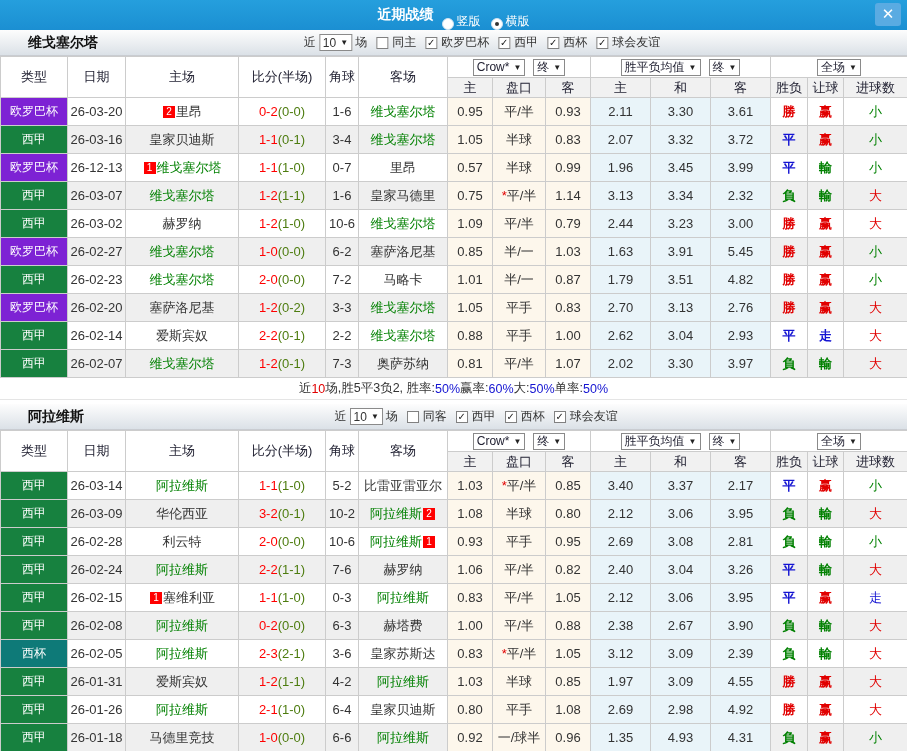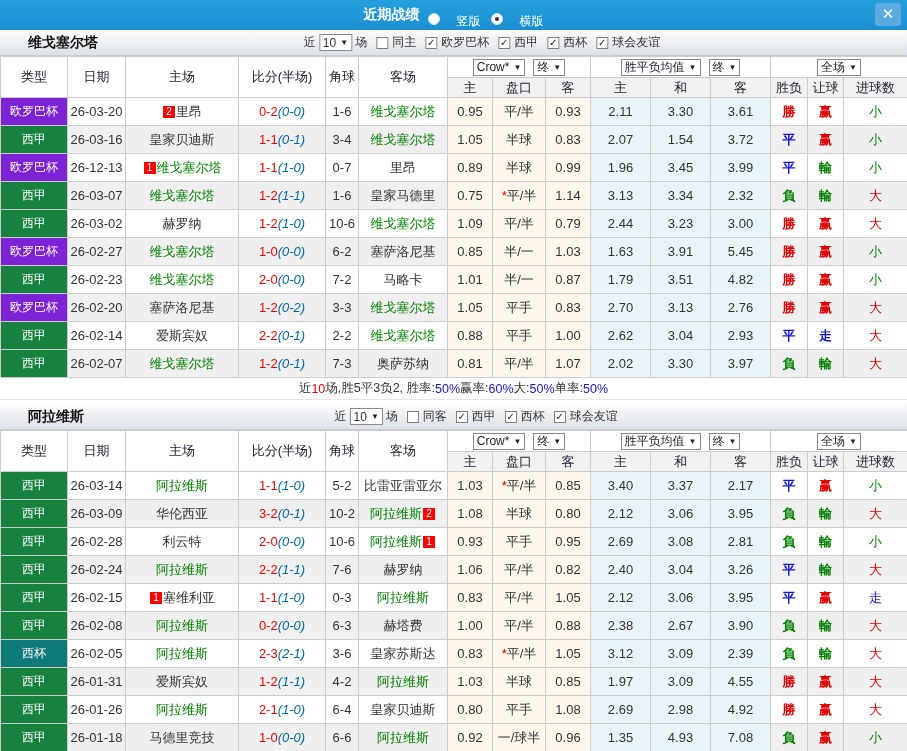--- a/index.html
+++ b/index.html
@@ -4,21 +4,21 @@
 <style>
   * { margin:0; padding:0; box-sizing:border-box; }
   html,body { width:907px; height:751px; overflow:hidden; background:#fff;
     font-family:"Liberation Sans","DejaVu Sans",sans-serif; font-size:13px; color:#333; }
 
   
   .titlebar { position:relative; height:30px; background:linear-gradient(#259fdd,#1b8fd2);
     display:flex; align-items:center; justify-content:center; color:#fff; }
   .titlebar .ttl { font-weight:bold; font-size:14px; }
   .titlebar .radios { display:flex; align-items:center; margin-left:8px; gap:10px; font-size:12px; }
-  .radio-wrap { display:flex; align-items:flex-start; gap:17px; cursor:pointer;margin-top:12px; }
+  .radio-wrap { display:flex; align-items:flex-end; gap:3px; cursor:pointer;margin-top:12px; }
   .radio { width:12px; height:12px; border-radius:50%; background:#fff; border:1px solid #cfe3f1; display:inline-block; position:relative; }
   .radio.sel::after { content:""; position:absolute; left:3px; top:3px; width:4px; height:4px; border-radius:50%; background:#333; }
   .closebtn { position:absolute; right:6px; top:3px; width:26px; height:23px; background:#5aabe2;
     border-radius:3px; color:#fff; font-weight:bold; font-size:15px; text-align:center; line-height:22px; cursor:pointer; }
 
   
   .sec-head { position:relative; height:26px; background:linear-gradient(#fdfdfd,#dbe1e7);
     border-bottom:1px solid #c9ccd1; display:flex; align-items:center; }
   .team-name { font-weight:bold; font-size:14px; color:#111; margin-left:28px; }
   .filters { position:absolute; left:50%; transform:translateX(-42%); display:flex; align-items:center; gap:3px; font-size:12px; white-space:nowrap; }
@@ -44,21 +44,21 @@
   .t-cup td.typ, td.typ.t-cup { background:#0e7a78 !important; }
   td.ah { background:#fdf7ec !important; }
   td.eu { background:#e9f4f9 !important; }
   .grn { color:#008000; }
   .r { color:#e10000; }
   .g { color:#008000; }
   .b { color:#1414d2; }
   .k { color:#333; }
   .bold { font-weight:bold; }
   .sc-ft { color:#f00; }
-  .sc-ht { color:#0369a1;font-style:italic; }
+  .sc-ht { color:#4d7c0f; }
   .badge { display:inline-block; width:12px; height:12px; background:#f00; color:#fff;
     font-size:10px; line-height:12px; text-align:center; vertical-align:1px; margin:0 1px; }
   .dd-cell { display:flex; align-items:flex-start; justify-content:center; gap:8px; }
   .summary { height:22px; display:flex; align-items:center; justify-content:center;
     font-size:12.5px; border-bottom:1px solid #e5e5e5; }
   .gap { height:4px; background:#fff; }
 </style>
 </head>
 <body>
 
@@ -192,34 +192,34 @@
           <td class="typ t-lg">西甲</td>
           <td>26-03-16</td>
           <td><span>皇家贝迪斯</span></td>
           <td><span class="sc-ft">1-1</span><span class="sc-ht">(0-1)</span></td>
           <td>3-4</td>
           <td><span class="grn">维戈塞尔塔</span></td>
           <td class="ah">1.05</td>
           <td class="ah">半球</td>
           <td class="ah">0.83</td>
           <td class="eu">2.07</td>
-          <td class="eu">1.54</td>
+          <td class="eu">3.32</td>
           <td class="eu">3.72</td>
           <td class="bold b">平</td>
           <td class="bold r">赢</td>
           <td class="g">小</td>
         </tr>
         <tr>
           <td class="typ t-eu">欧罗巴杯</td>
           <td>26-12-13</td>
           <td><span class="badge">1</span><span class="grn">维戈塞尔塔</span></td>
           <td><span class="sc-ft">1-1</span><span class="sc-ht">(1-0)</span></td>
           <td>0-7</td>
           <td><span>里昂</span></td>
-          <td class="ah">0.89</td>
+          <td class="ah">0.57</td>
           <td class="ah">半球</td>
           <td class="ah">0.99</td>
           <td class="eu">1.96</td>
           <td class="eu">3.45</td>
           <td class="eu">3.99</td>
           <td class="bold b">平</td>
           <td class="bold g">輸</td>
           <td class="g">小</td>
         </tr>
         <tr>
@@ -605,20 +605,20 @@
           <td>26-01-18</td>
           <td><span>马德里竞技</span></td>
           <td><span class="sc-ft">1-0</span><span class="sc-ht">(0-0)</span></td>
           <td>6-6</td>
           <td><span class="grn">阿拉维斯</span></td>
           <td class="ah">0.92</td>
           <td class="ah">一/球半</td>
           <td class="ah">0.96</td>
           <td class="eu">1.35</td>
           <td class="eu">4.93</td>
-          <td class="eu">7.08</td>
+          <td class="eu">4.31</td>
           <td class="bold g">負</td>
           <td class="bold r">赢</td>
           <td class="g">小</td>
         </tr>
       </tbody>
     </table>
   </div>
 
 </body></html>

